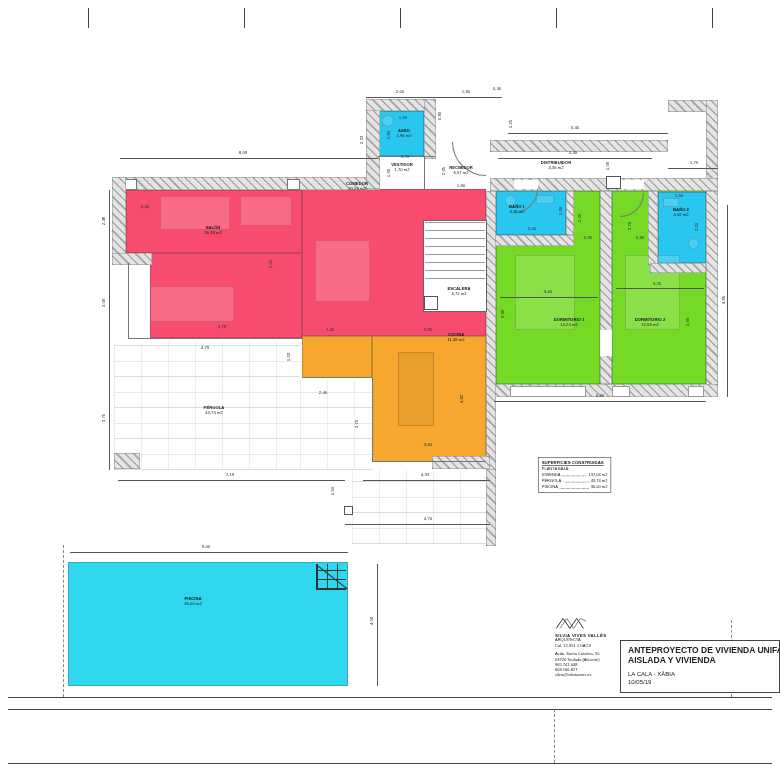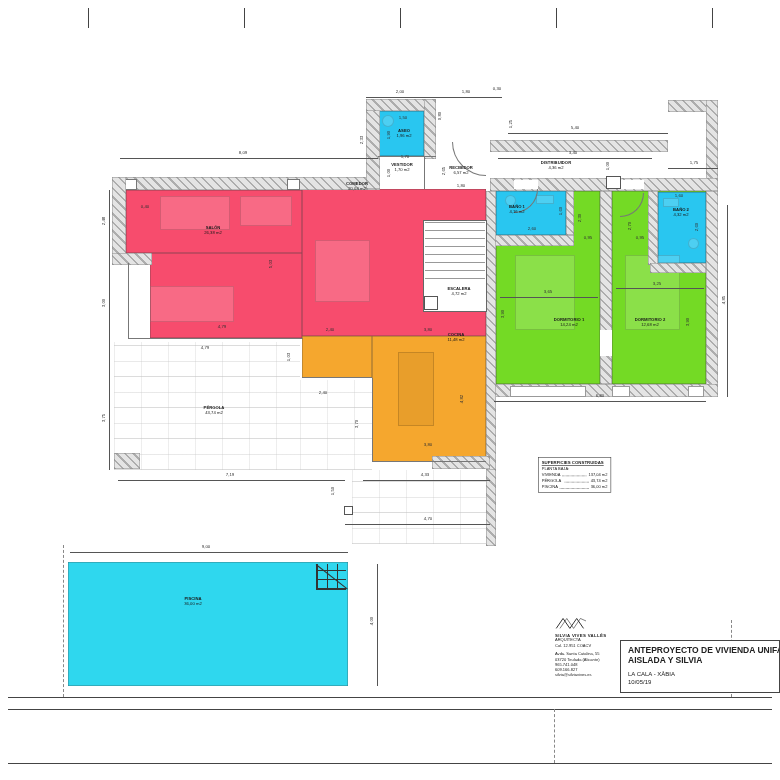--- a/index.html
+++ b/index.html
@@ -315,18 +315,18 @@
     <div class="gap"></div>
     <div class="fline">Avda. Santa Catalina, 55</div>
     <div class="fline">03720 Teulada (Alicante)</div>
     <div class="fline">965.741.048</div>
     <div class="fline">609.166.827</div>
     <div class="fline">silvia@silviavives.es</div>
   </div>
 
   <div id="titlebox">
     <div class="t1">ANTEPROYECTO DE VIVIENDA UNIFAMILIAR</div>
-    <div class="t1">AISLADA Y SILVIA</div>
+    <div class="t1">AISLADA Y VIVIENDA</div>
     <div class="t2">LA CALA - XÀBIA</div>
     <div class="t3">10/05/19</div>
   </div>
 
 </div>
 
 </body></html>

